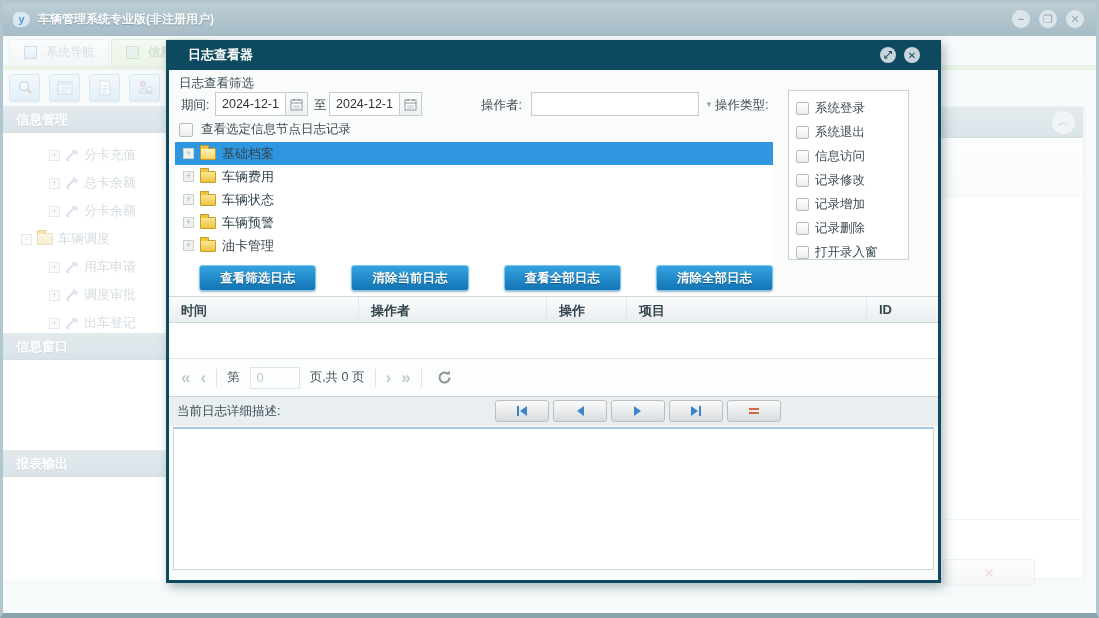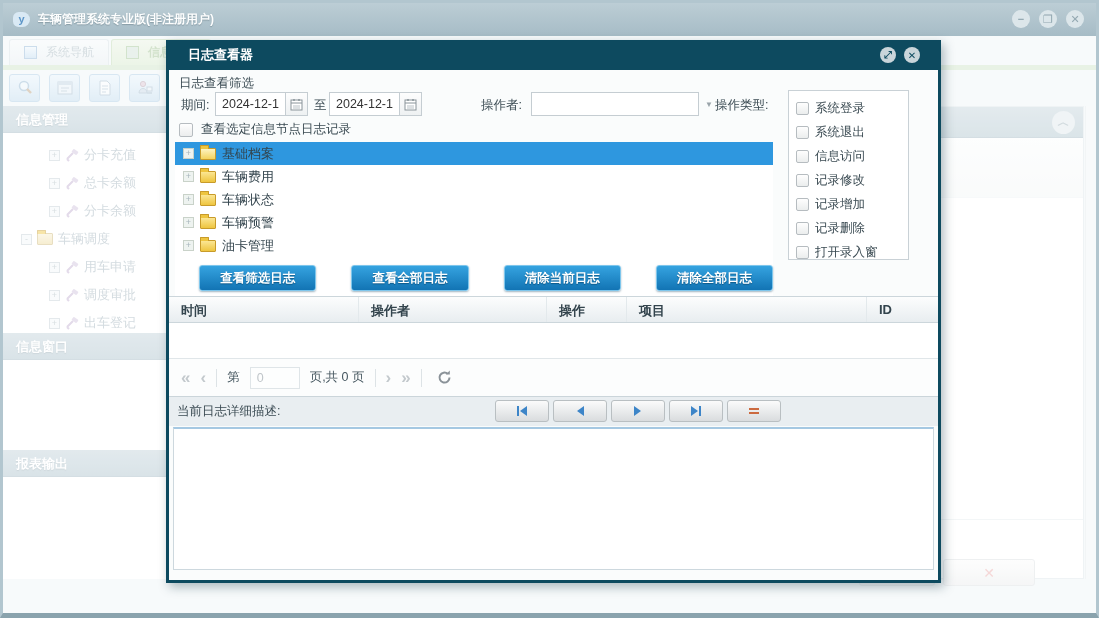--- a/index.html
+++ b/index.html
@@ -383,22 +383,22 @@
         </div>
         <div class="tree-row">
           <span class="expander">+</span>
           <span class="folder"></span>
           <span>油卡管理</span>
         </div>
       </div>
 
       <div class="btn-row">
         <span class="blue-btn">查看筛选日志</span>
+        <span class="blue-btn">清除当前日志</span>
         <span class="blue-btn">查看全部日志</span>
-        <span class="blue-btn">清除当前日志</span>
         <span class="blue-btn">清除全部日志</span>
       </div>
 
       <div class="grid-header">
         <span class="gh-cell" style="width:190px;">时间</span>
         <span class="gh-cell" style="width:188px;">操作者</span>
         <span class="gh-cell" style="width:80px;">操作</span>
         <span class="gh-cell" style="width:240px;">项目</span>
         <span class="gh-cell" style="flex:1; border-right:none;">ID</span>
       </div>

